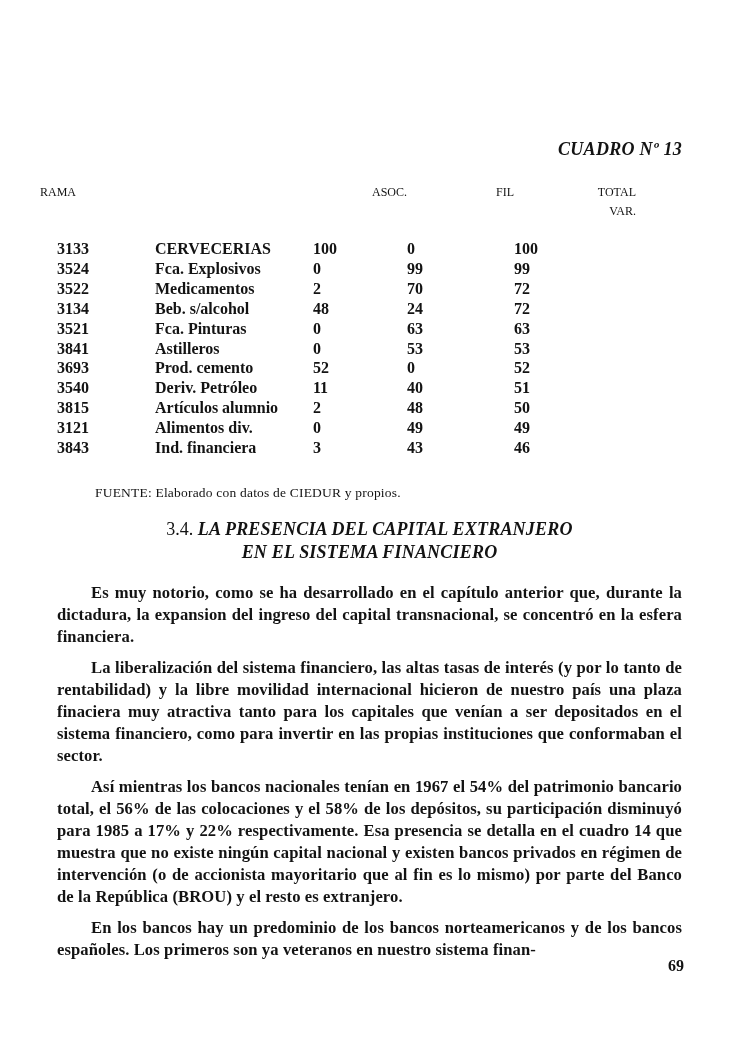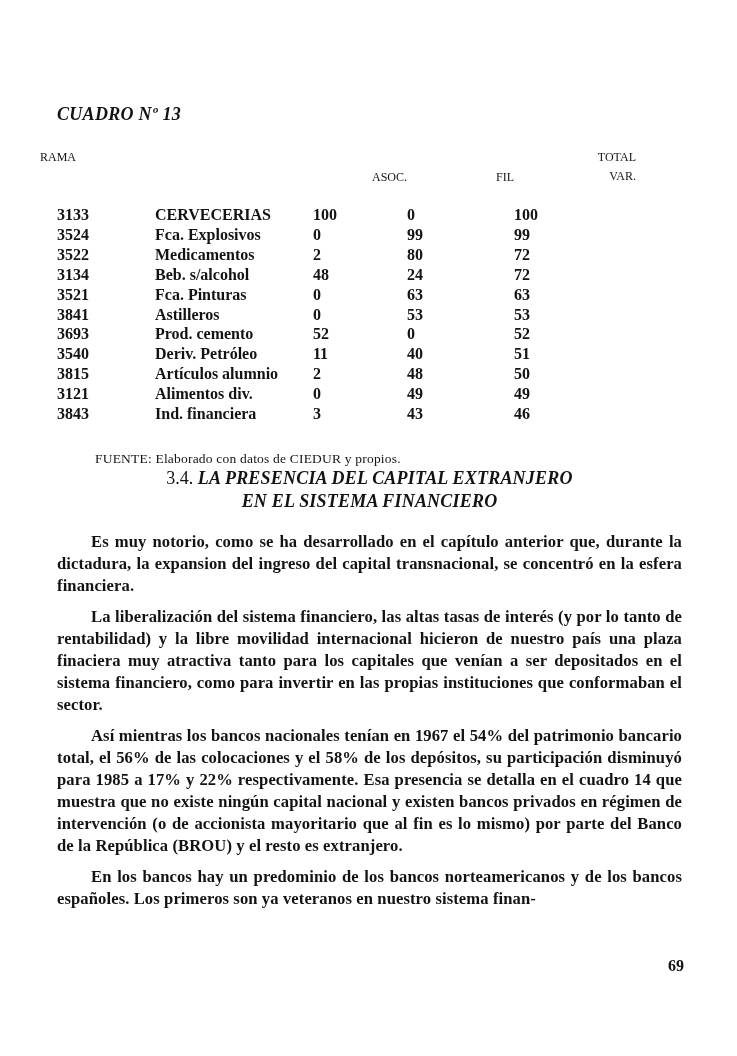--- a/index.html
+++ b/index.html
@@ -18,58 +18,60 @@
     overflow: hidden;
   }
   .content {
     position: absolute;
     left: 57px;
     top: 104px;
     width: 625px;
   }
   
   .table-title {
-    text-align: left;
+    text-align: right;
     font-weight: bold;
     font-style: italic;
     font-size: 18px;
     line-height: 21px;
     letter-spacing: 0.3px;
+    margin-top: 35px;
   }
   
   .tgrid {
     display: grid;
     grid-template-columns: 98px 158px 94px 107px 122px;
     width: 579px;
   }
   .thead {
     margin-top: 23px;
     font-weight: normal;
     font-size: 12px;
     line-height: 19px;
   }
   .c-rama { grid-column: 1 / 3; margin-left: -17px; }
-  .c-num  { text-align: right; margin-top: 20px; }
+  .c-num  { text-align: right; }
   .c-total { text-align: right; }
   .tbody { margin-top: 18px; }
   .trow {
     font-weight: bold;
     font-size: 16px;
     line-height: 19.9px;
   }
   .cell-num { text-align: left; }
   
   .source {
     margin-top: 27px;
     margin-left: 38px;
     font-size: 13.5px;
     letter-spacing: 0.2px;
   }
   
   .section-heading {
+    margin-top: 17px;
     text-align: center;
     font-size: 18px;
     line-height: 23px;
   }
   .sec-num { font-weight: normal; font-style: normal; }
   .sec-title { font-weight: bold; font-style: italic; letter-spacing: 0.2px; }
   
   .paragraphs { margin-top: 18px; }
   .paragraphs p {
     margin: 0 0 9px 0;
@@ -121,21 +123,21 @@
         <div class="cell">3524</div>
         <div class="cell">Fca. Explosivos</div>
         <div class="cell cell-num">0</div>
         <div class="cell cell-num">99</div>
         <div class="cell cell-num">99</div>
       </div>
         <div class="tgrid trow">
         <div class="cell">3522</div>
         <div class="cell">Medicamentos</div>
         <div class="cell cell-num">2</div>
-        <div class="cell cell-num">80</div>
+        <div class="cell cell-num">70</div>
         <div class="cell cell-num">72</div>
       </div>
         <div class="tgrid trow">
         <div class="cell">3134</div>
         <div class="cell">Beb. s/alcohol</div>
         <div class="cell cell-num">48</div>
         <div class="cell cell-num">24</div>
         <div class="cell cell-num">72</div>
       </div>
         <div class="tgrid trow">

